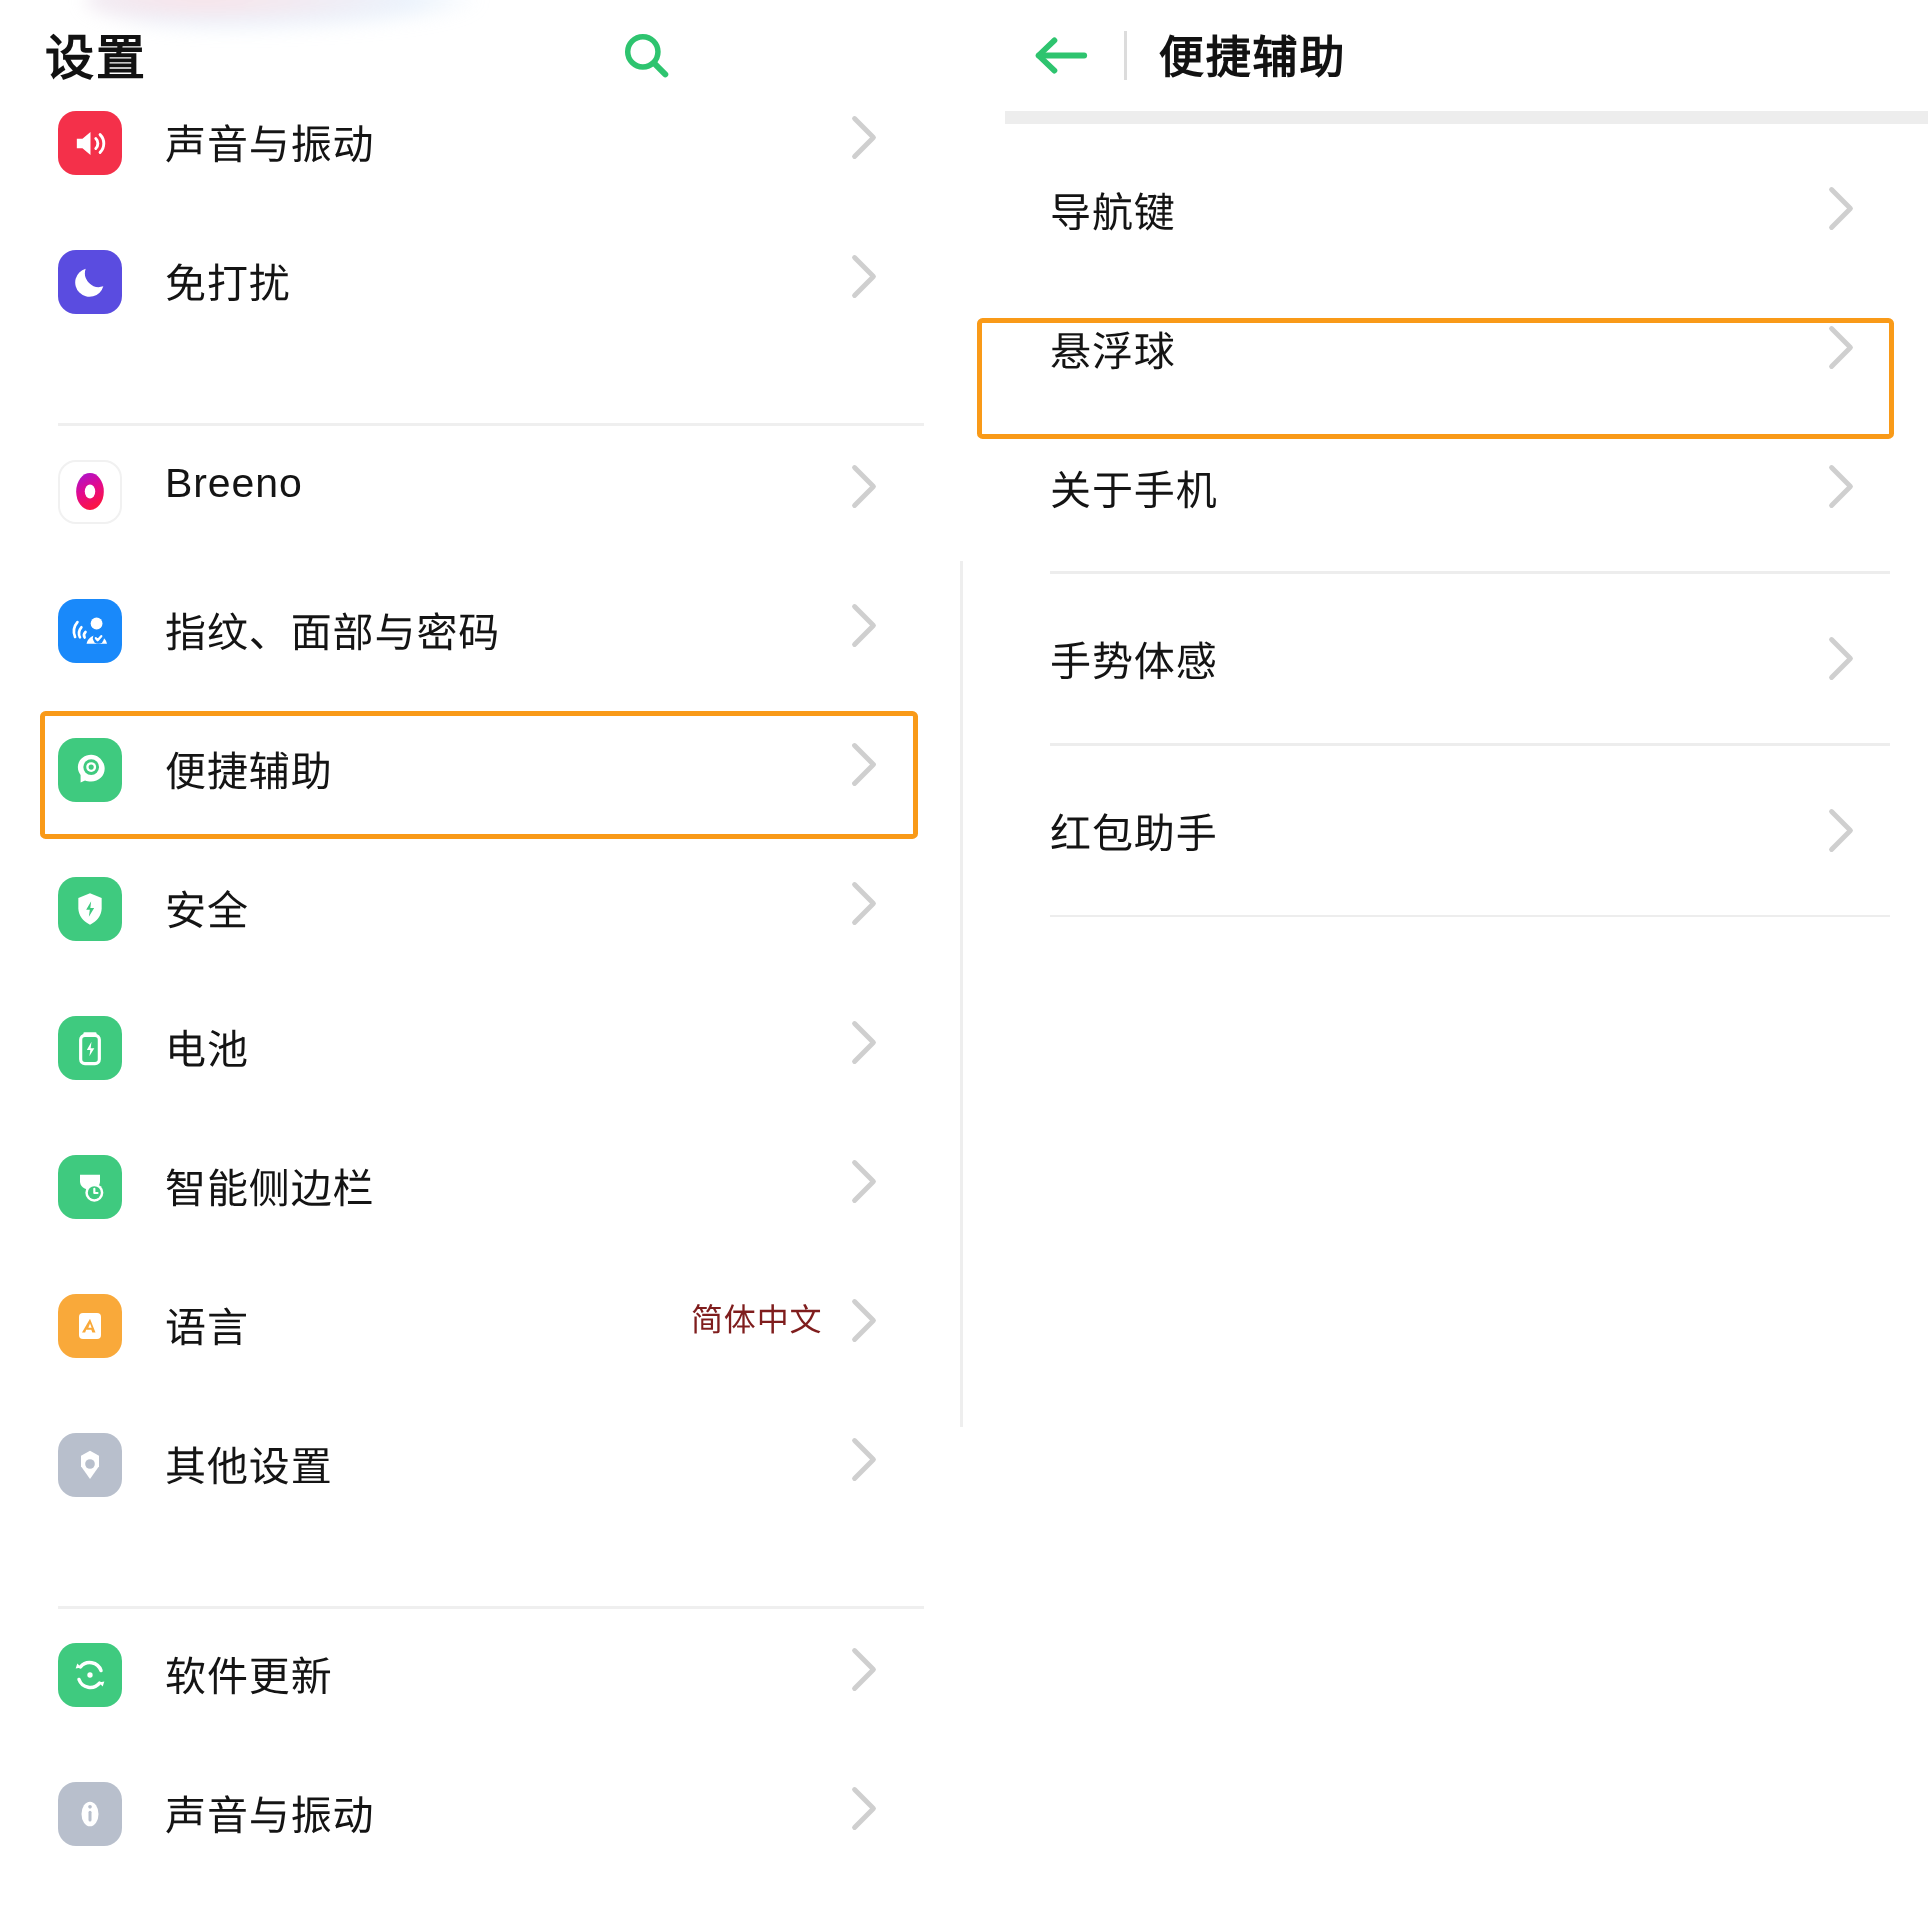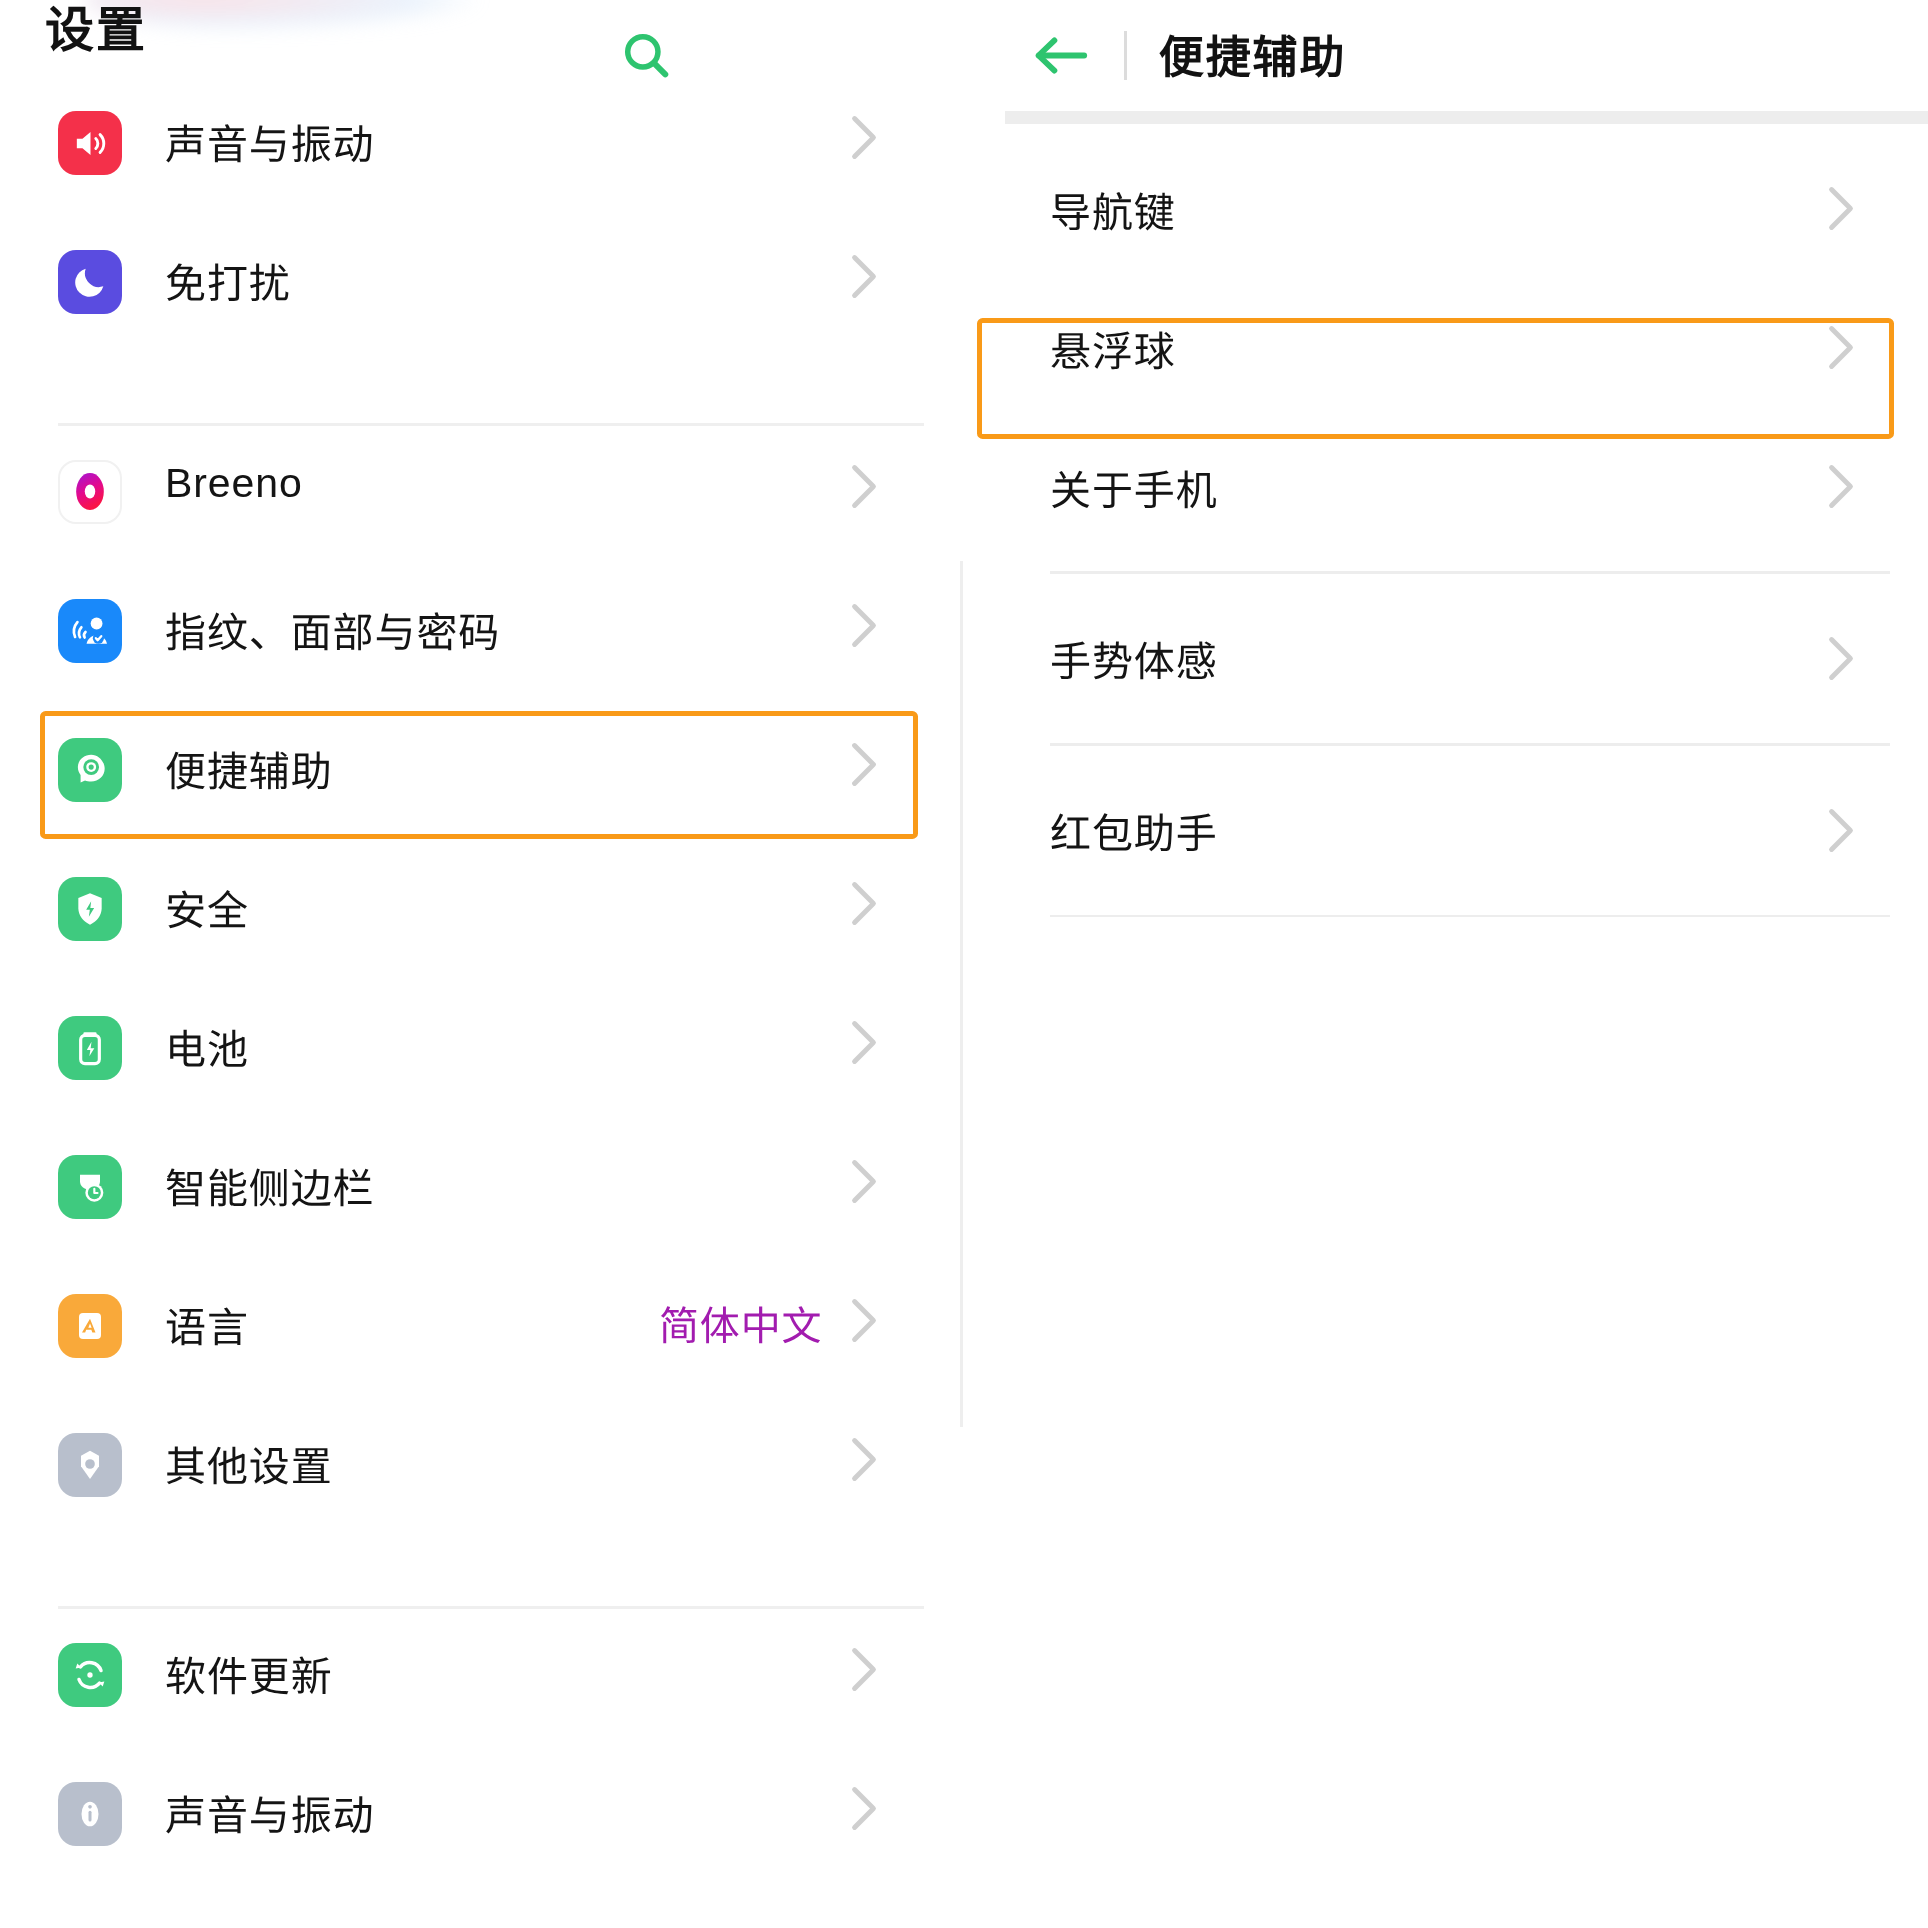--- a/index.html
+++ b/index.html
@@ -24,20 +24,21 @@
     width: 960px;
     height: 1928px;
     background: #ffffff;
     flex: 0 0 960px;
   }
 
   .left-header {
     position: relative;
     height: 111px;
     display: flex;
+    align-items: center;
     padding: 0 0 0 45px;
   }
   .left-title {
     font-size: 49px;
     font-weight: 700;
     color: #121212;
     letter-spacing: 1.9px;
     line-height: 1;
     padding-top: 5.6px;
   }
@@ -81,22 +82,22 @@
   .row .row-label {
     margin-left: 43px;
     font-size: 41px;
     color: #141414;
     font-weight: 400;
     letter-spacing: 0.9px;
     white-space: nowrap;
   }
   .row .row-value {
     margin-left: auto;
-    font-size: 40px;
-    color: #a21caf;
+    font-size: 32px;
+    color: #7f1d1d;
     letter-spacing: 0.9px;
     padding-right: 24.5px;
     white-space: nowrap;
   }
   .row .chev {
     margin-left: auto;
     flex: 0 0 auto;
     padding-right: 41px;
   }
   .row .row-value + .chev { margin-left: 0; }

